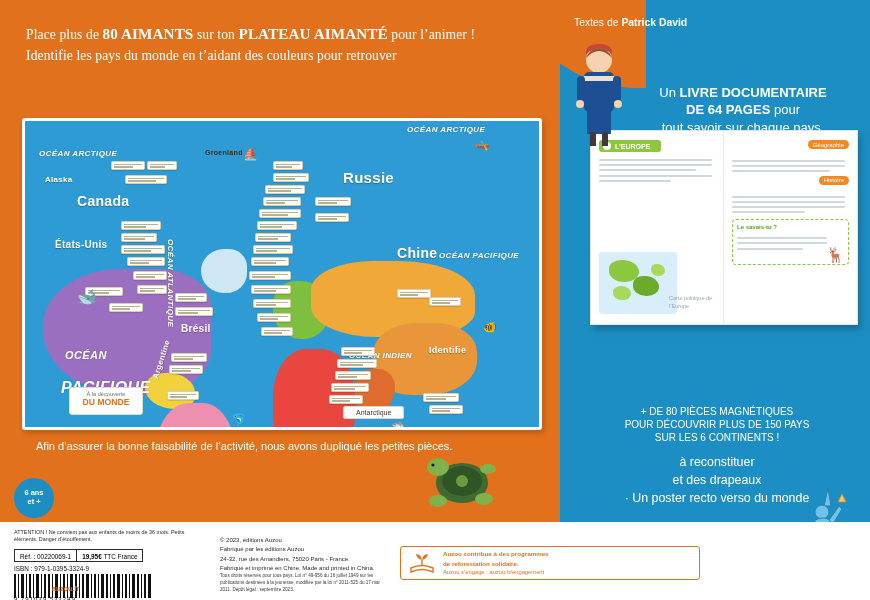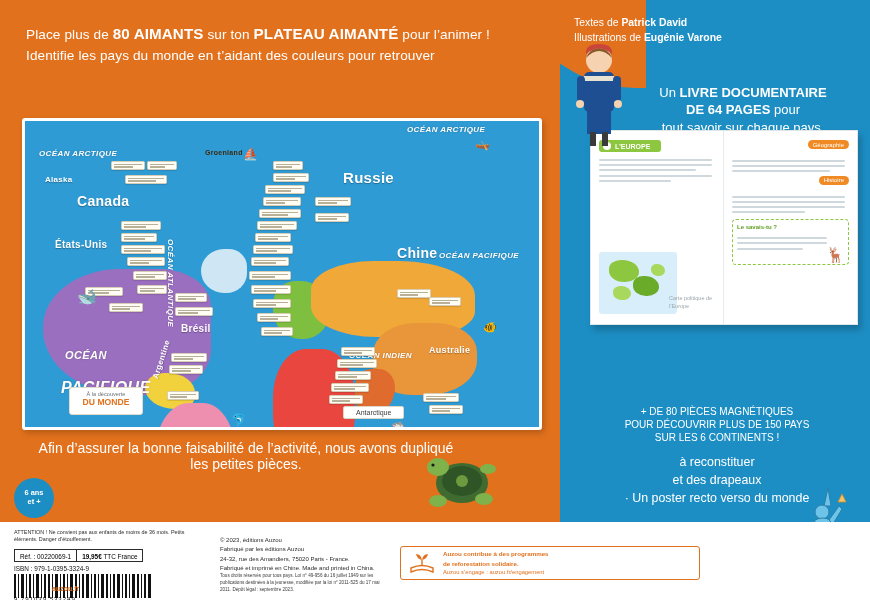--- a/index.html
+++ b/index.html
@@ -12,21 +12,21 @@
   }
 
   
   .headline {
     position:absolute; left:0; top:0; width:560px; height:112px;
     padding:24px 18px 0 26px;
     color:#ffffff;
   }
   .headline p {
     margin:0 0 3px 0;
-    font-size:13.6px; line-height:1.34; letter-spacing:0.1px;
+    font-size:13.6px; line-height:1.34; letter-spacing:0.1px;font-family:Liberation Serif, serif;
   }
   .b { font-weight:bold; }
   .bigb { font-weight:bold; font-size:15.2px; }
 
   
   .right-panel {
     position:absolute; right:0; top:0; width:310px; height:522px;
     background:#1d8ec4;
     overflow:hidden;
   }
@@ -153,21 +153,21 @@
   .map-badge .t1 { font-size:5.6px; color:#6b7177; }
   .map-badge .t2 { font-size:8.6px; font-weight:bold; color:#e2711d; }
   .antarctique {
     position:absolute; left:318px; bottom:8px;
     background:#ffffff; border:1px solid #dcd6c6; border-radius:2px;
     font-size:7px; color:#3b3b3b; padding:2px 12px;
   }
 
   .caption-under-map {
     position:absolute; left:36px; top:440px; width:420px;
-    color:#ffffff; font-size:14px;text-align:center;
+    color:#ffffff; font-size:11px;
   }
 
   
   .age-badge {
     position:absolute; left:14px; top:478px; width:40px; height:40px;
     background:#1d8ec4; border-radius:50%;
     color:#ffffff; text-align:center; font-size:7.4px; font-weight:bold;
     line-height:1.25; padding-top:10px;
   }
 
@@ -221,23 +221,20 @@
   </p>
   <p>Identifie les pays du monde en t’aidant des couleurs pour retrouver</p>
 </div>
 
 <div class="right-panel">
   <div class="curve"></div>
 
   <div class="credits">
     <div>
       <span>Textes de </span><span class="nm">Patrick David</span>
-    </div>
-    <div>
-      <span>Illustrations de </span><span class="nm">Eugénie Varone</span>
     </div>
   </div>
 
   <div class="doc-text">
     <span>Un </span><span class="strong">LIVRE DOCUMENTAIRE</span><br>
     <span class="strong">DE 64 PAGES</span><span> pour</span><br>
     <span>tout savoir sur chaque pays.</span>
   </div>
 
   <div class="book">
@@ -356,21 +353,21 @@
   <div class="ocean-label" style="left:36px;top:258px;font-size:16px;">PACIFIQUE</div>
 
   <div class="cname" style="left:52px;top:72px;font-size:14px;">Canada</div>
   <div class="cname sm" style="left:20px;top:54px;">Alaska</div>
   <div class="cname sm" style="left:30px;top:118px;font-size:10px;">États-Unis</div>
   <div class="cname sm dark" style="left:180px;top:28px;font-size:7px;">Groenland</div>
   <div class="cname" style="left:318px;top:48px;font-size:15px;">Russie</div>
   <div class="cname" style="left:372px;top:124px;font-size:14px;">Chine</div>
   <div class="cname sm" style="left:156px;top:202px;font-size:10px;">Brésil</div>
   <div class="cname sm" style="left:126px;top:256px;font-size:8px;transform:rotate(-72deg);transform-origin:left top;">Argentine</div>
-  <div class="cname sm" style="left:404px;top:224px;font-size:9px;">Australie</div>
+  <div class="cname sm" style="left:404px;top:224px;font-size:9px;">Identifie</div>
 
   <div class="chip" style="left:86px;top:40px;width:34px;height:9px;">
       <i></i>
       <i style="width:60%"></i>
     </div>
   <div class="chip" style="left:122px;top:40px;width:30px;height:9px;">
       <i></i>
       <i style="width:55%"></i>
     </div>
   <div class="chip" style="left:100px;top:54px;width:42px;height:9px;">

